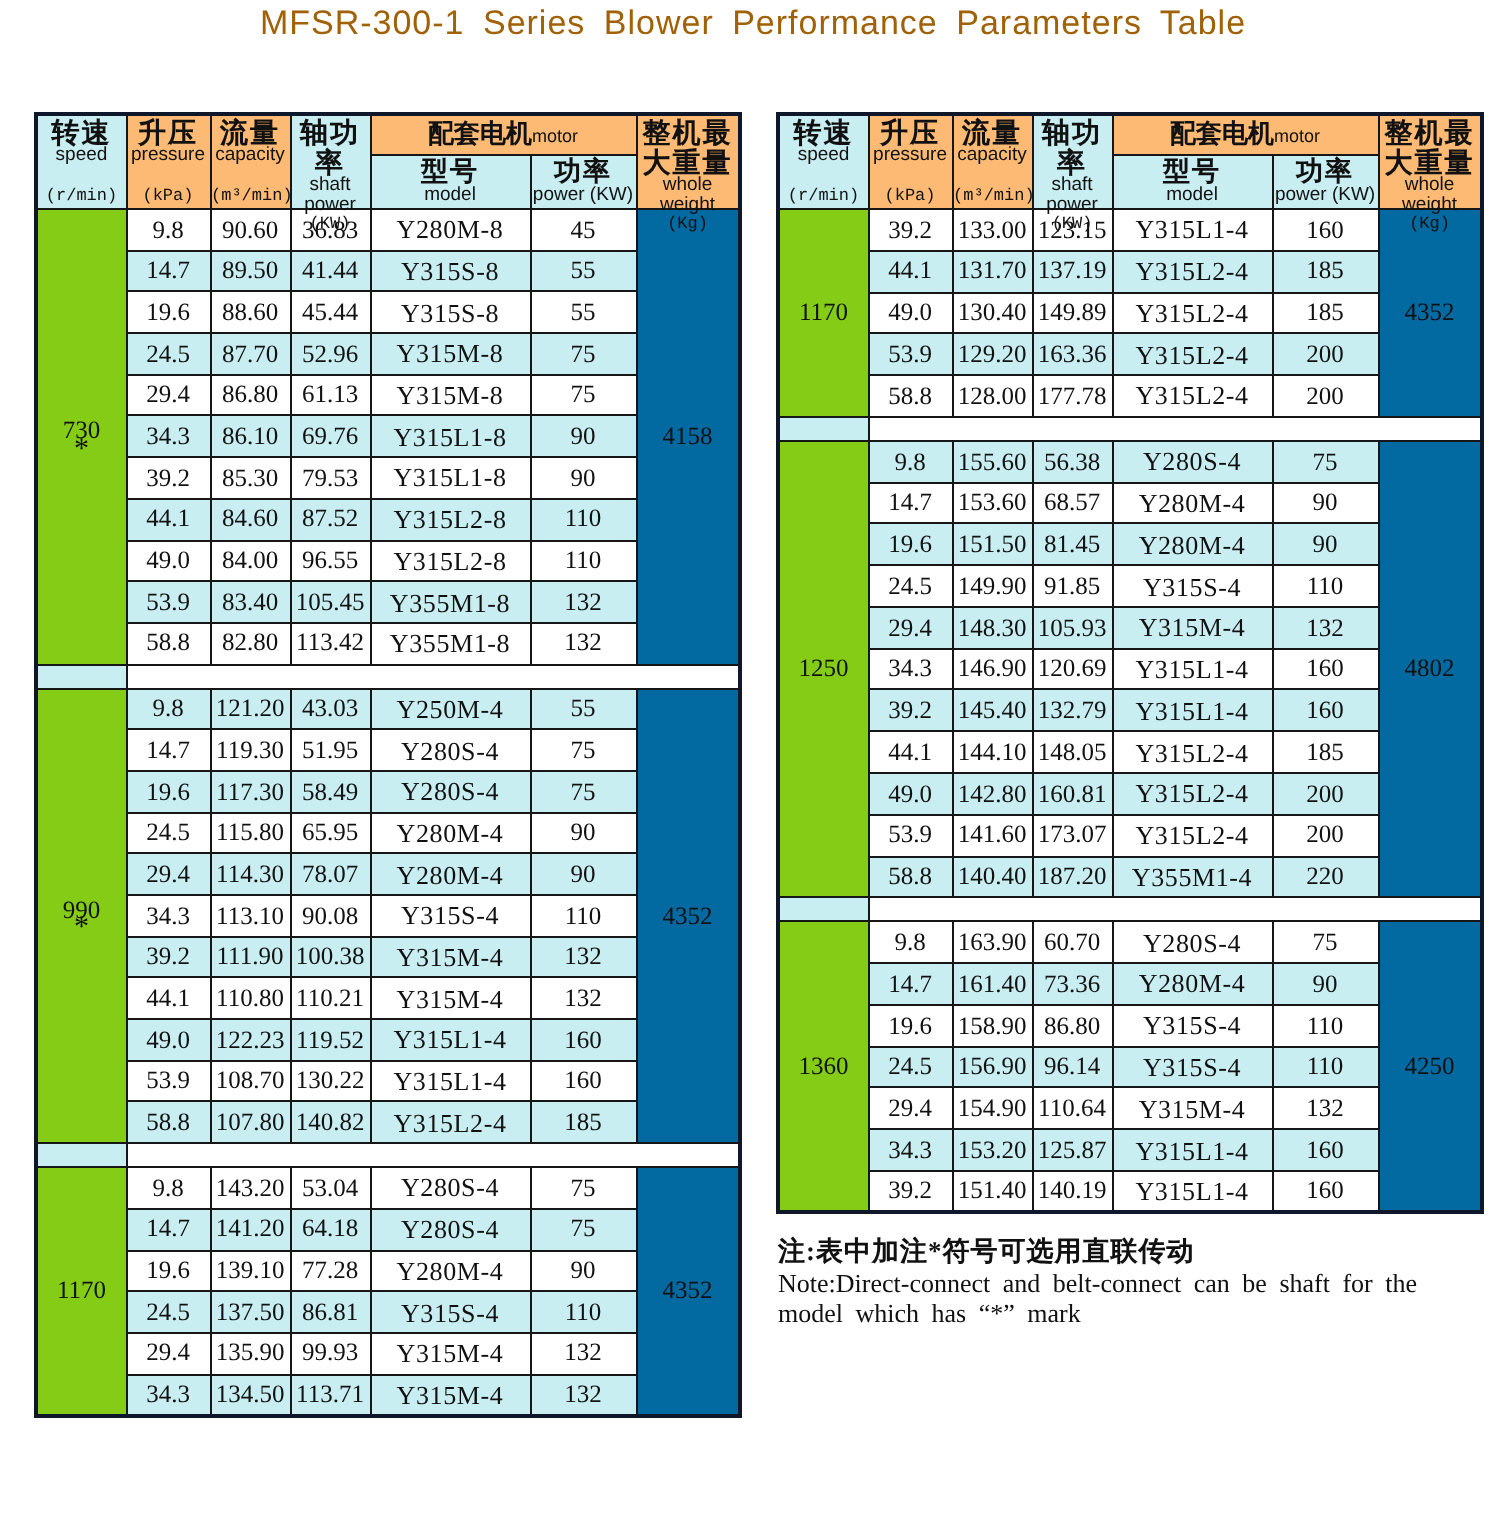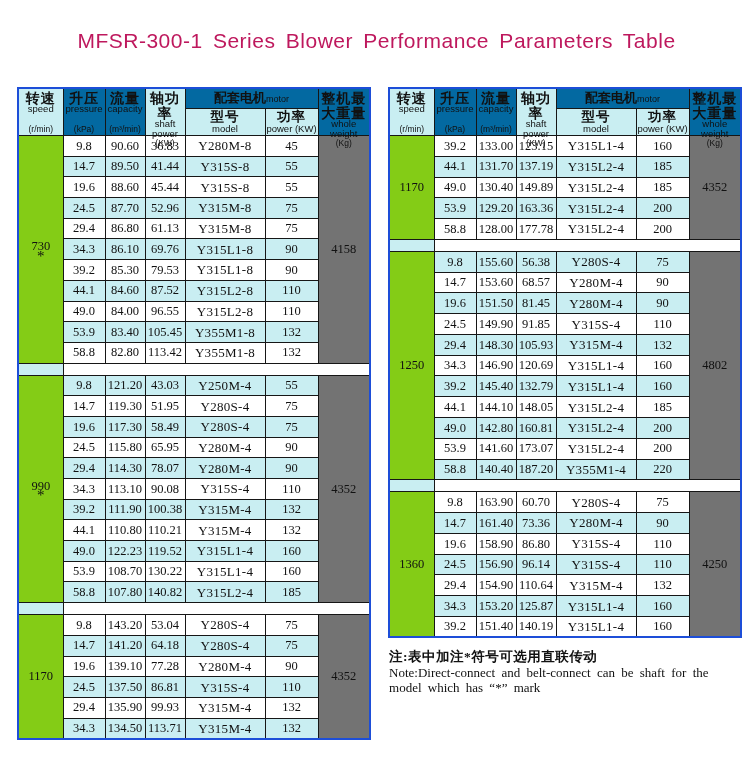--- a/index.html
+++ b/index.html
@@ -16,76 +16,76 @@
   .cn-strip { height: 9px; overflow: hidden; text-align: center; }
   .cn-strip span {
     display: inline-block;
     font-size: 36px; font-weight: bold;
     letter-spacing: 5px;
     margin-top: -30px;
     color: #2b4cc9;
     font-family: "Liberation Sans", sans-serif;
   }
   .title-en {
-    margin-top: 29px;
+    margin-top: 2px;
     text-align: center;
     font-family: "Liberation Sans", sans-serif;
-    font-size: 21px;
+    font-size: 17px;
     letter-spacing: 0.5px;
     word-spacing: 4px;
-    color: #be185d;
+    color: #a16207;
     font-weight: normal;
   }
   .tables-wrap {
     display: flex;
     align-items: flex-start;
     padding-left: 17px;
     margin-top: 34px;
     gap: 17px;
   }
   table.perf {
     border-collapse: collapse;
     table-layout: fixed;
     width: 352px;
-    border: 2px solid #1d4ed8;
+    border: 2px solid #0f172a;
   }
   table.perf th, table.perf td {
     border: 1px solid #161616;
     text-align: center;
     vertical-align: middle;
     padding: 0;
   }
   col.c-speed  { width: 45px; }
   col.c-press  { width: 42px; }
   col.c-cap    { width: 40px; }
   col.c-shaft  { width: 40px; }
   col.c-model  { width: 80px; }
   col.c-power  { width: 53px; }
   col.c-weight { width: 52px; }
 
   .h-cyan { background: #c9eef2; }
-  .h-white { background: #0369a1; }
+  .h-white { background: #fdba74; }
   th { font-weight: normal; }
   .hstack { display: flex; flex-direction: column; justify-content: space-between; height: 46px; padding: 2px 0 1px 0; }
   .hcn  { font-size: 14px; font-weight: bold; letter-spacing: 1px; line-height: 15px; }
   .hen  { font-size: 9.5px; line-height: 10px; margin-top: -2px; font-family: "Liberation Sans", sans-serif; }
-  .hunit { font-size: 8.5px; line-height: 9px; font-family: Liberation Sans, sans-serif; }
+  .hunit { font-size: 8.5px; line-height: 9px; font-family: Liberation Mono, monospace; }
   .motor-band { height: 17px; font-size: 13px; font-weight: bold; }
   .motor-band .en { font-size: 9px; font-weight: normal; font-family: "Liberation Sans", sans-serif; }
   .sub-h { height: 22px; }
   .sub-h .hcn { font-size: 13.5px; }
   .sub-h .hen { margin-top: 0; }
 
   tr.dr td { height: 20.7px; font-size: 12.5px; line-height: 1; }
   tr.dr td.model-col { font-size: 13px; letter-spacing: 0.3px; }
   td.cyan  { background: #c9eef2; }
   td.white { background: #ffffff; }
   td.speed-cell { background: #84cc16; font-size: 13.5px; }
   td.speed-cell .star { font-size: 15px; line-height: 6px; }
-  td.weight-cell { background: #737373; font-size: 13.5px; }
+  td.weight-cell { background: #0369a1; font-size: 13.5px; }
   tr.group-gap td { height: 12px; border-top: 1px solid #161616; border-bottom: 1px solid #161616; }
   td.gap-speed { background: #c9eef2; border-right: 1px solid #161616; }
   td.gap-rest { background: #ffffff; }
 
   .right-col { display: flex; flex-direction: column; width: 360px; }
   .note { margin-top: 13px; padding-left: 1px; }
   .note-cn { font-size: 13.5px; font-weight: bold; letter-spacing: 0.5px; line-height: 16px; }
   .note-en { font-size: 13px; line-height: 15px; word-spacing: 3px; }
 </style>
 </head>

